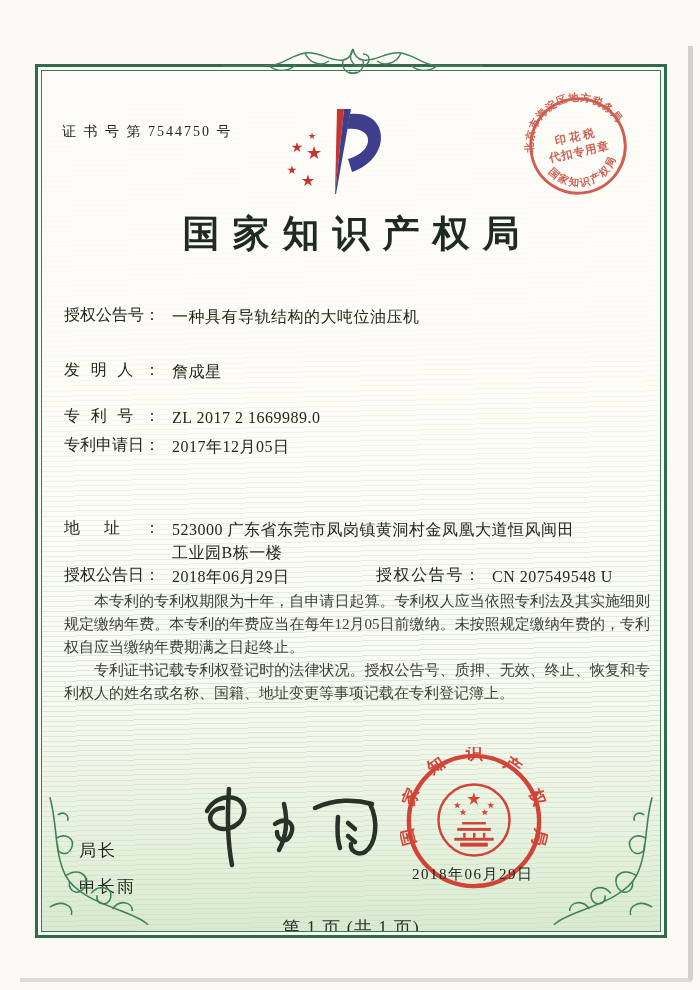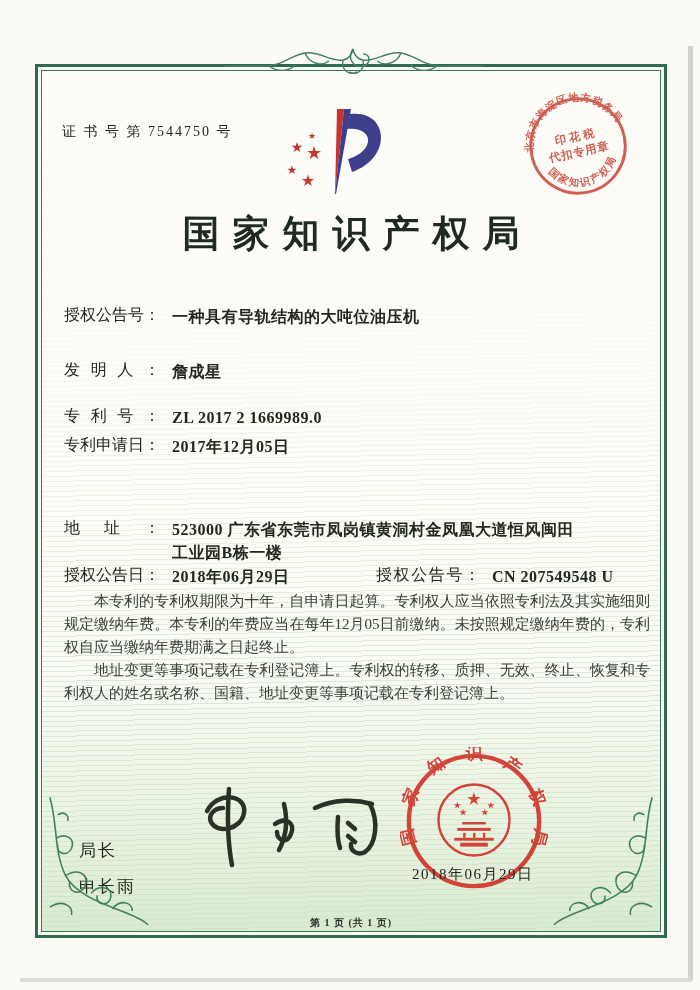--- a/index.html
+++ b/index.html
@@ -41,40 +41,40 @@
     position:absolute;left:0;top:138px;width:100%;text-align:center;
     font-size:37px;font-weight:600;letter-spacing:13px;text-indent:13px;color:#1f2a21;
   }
   .row{position:absolute;left:22px;width:588px;white-space:nowrap;}
   .flabel{
     display:inline-block;width:96px;vertical-align:top;
     text-align:justify;text-align-last:justify;color:#23281f;
   }
   .fvalue{
     display:inline-block;width:412px;margin-left:8px;vertical-align:top;
-    white-space:normal;letter-spacing:.5px;color:#23281f;font-weight:700;line-height:23px;
+    white-space:normal;letter-spacing:.5px;color:#23281f;font-weight:400;line-height:23px;
   }
   .grant-group2{position:absolute;left:312px;top:0;white-space:nowrap;}
 
   .paragraphs{
     position:absolute;left:22px;top:519px;width:586px;
     font-size:15px;line-height:23px;color:#3a4036;text-align:justify;
   }
   .paragraphs p{margin:0;text-indent:2em;}
 
   .officials{position:absolute;left:37px;top:736px;font-size:17px;color:#23281f;letter-spacing:2px;margin-top:32px;}
   .officials div{margin-bottom:13px;}
 
   .signature{position:absolute;left:140px;top:706px;width:210px;height:100px;}
 
   .seal{position:absolute;left:358px;top:676px;width:148px;height:148px;opacity:.92;}
   .seal text{fill:#d0372c;font-weight:bold;}
   .seal-date{position:absolute;left:370px;top:794px;font-size:15px;letter-spacing:1.5px;color:#21261e;z-index:5;}
 
-  .footer{position:absolute;left:0;top:845px;width:100%;text-align:center;font-size:10px;color:#2b2e28;letter-spacing:1px;font-weight:bold;}
+  .footer{position:absolute;left:0;top:845px;width:100%;text-align:center;font-size:18px;color:#2b2e28;letter-spacing:1px;}
 
   .corner{position:absolute;bottom:2px;width:108px;height:138px;}
   .corner-l{left:2px;}
   .corner-r{right:2px;transform:scaleX(-1);}
 
   .top-ornament{position:absolute;left:223px;top:46px;width:260px;height:40px;z-index:3;}
 </style>
 </head>
 <body>
 
@@ -134,21 +134,21 @@
         <span class="flabel">授权公告日：</span>
         <span class="fvalue" style="width:170px">2018年06月29日</span>
         <span class="grant-group2">
           <span class="flabel" style="width:104px">授权公告号：</span>
           <span class="fvalue" style="width:160px">CN 207549548 U</span>
         </span>
       </div>
 
       <div class="paragraphs">
         <p>本专利的专利权期限为十年，自申请日起算。专利权人应当依照专利法及其实施细则规定缴纳年费。本专利的年费应当在每年12月05日前缴纳。未按照规定缴纳年费的，专利权自应当缴纳年费期满之日起终止。</p>
-        <p>地址变更等事项记载在专利登记簿上。专利权的转移、质押、无效、终止、恢复和专利权人的姓名或名称、国籍、地址变更等事项记载在专利登记簿上。</p>
+        <p>专利证书记载专利权登记时的法律状况。授权公告号、质押、无效、终止、恢复和专利权人的姓名或名称、国籍、地址变更等事项记载在专利登记簿上。</p>
       </div>
 
       <div class="officials">
         <div>局长</div>
         <div>申长雨</div>
       </div>
 
       <svg class="signature" viewBox="0 0 200 100">
         <g fill="none" stroke="#283226" stroke-width="4.5" stroke-linecap="round">
           <path d="M42,12 C40,40 40,62 45,88"></path>

